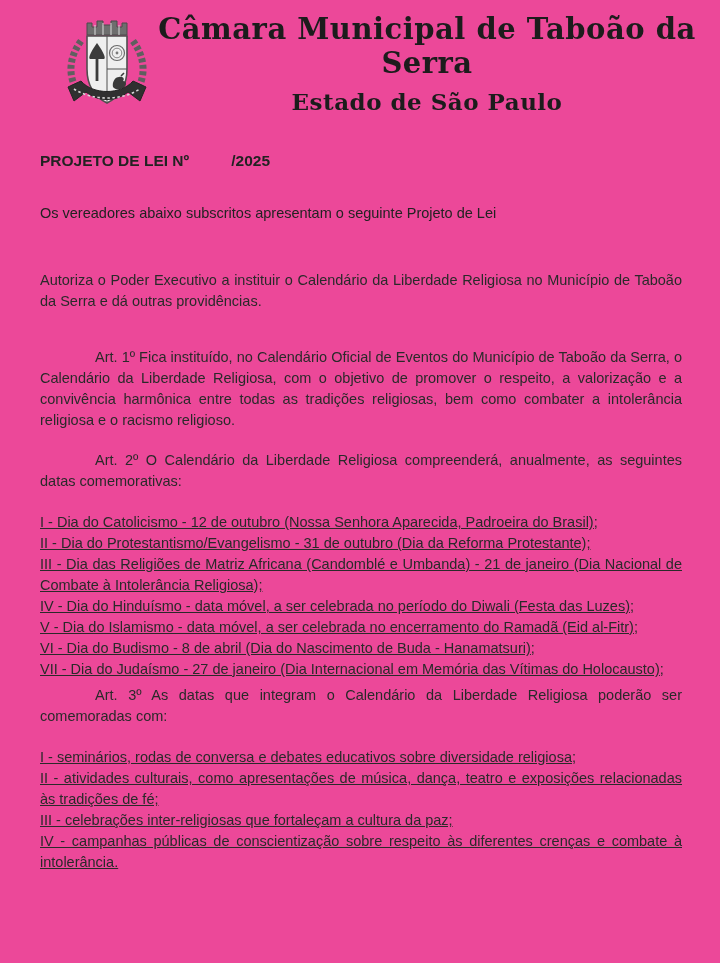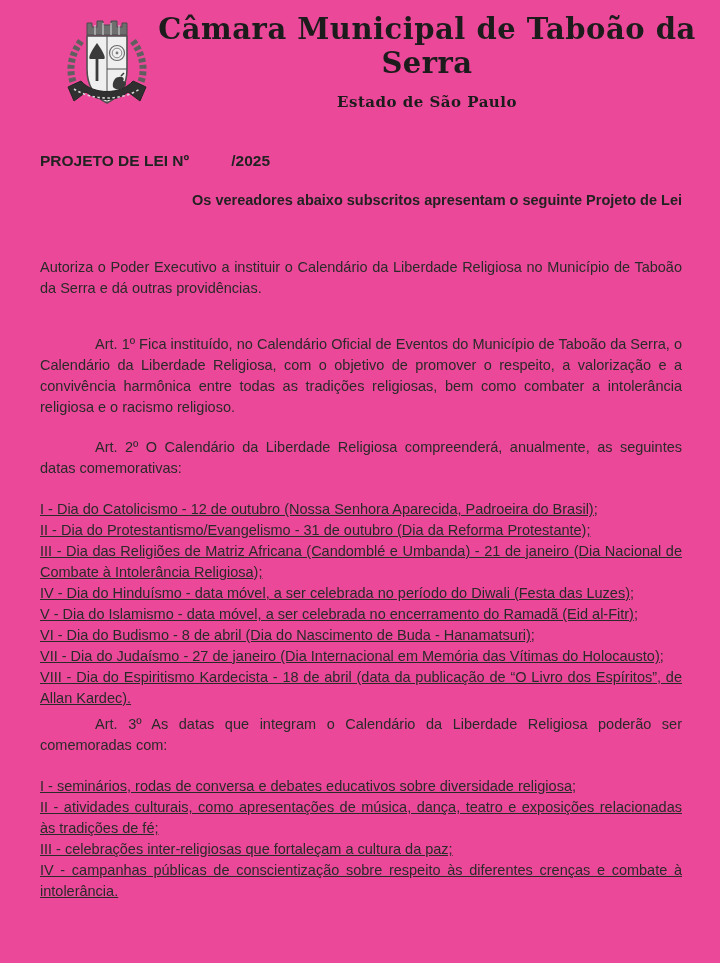--- a/index.html
+++ b/index.html
@@ -23,36 +23,36 @@
   }
   .crest { width: 102px; height: 102px; flex: 0 0 auto; }
   .org-block {
     flex: 1;
     text-align: center;
     font-family: "DejaVu Serif", serif;
     font-weight: bold;
     color: #1c1c1c;
   }
   .org-name { font-size: 29px; line-height: 34px; letter-spacing: 0.5px; }
-  .org-sub  { font-size: 15px; line-height: 26px; margin-top: 9px; letter-spacing: 0.5px; }
+  .org-sub  { font-size: 23px; line-height: 26px; margin-top: 9px; letter-spacing: 0.5px; }
   
   main { padding: 0 38px 0 40px; }
   p { margin: 0; }
   .doc-title {
     margin: 35px 0 0;
     text-align: left;
     font-size: 15.5px;
     font-weight: bold;
     color: #222222;
   }
   .num-gap { display: inline-block; width: 42px; }
   .presentation {
-    margin-top: 19px;
-    text-align: right;
-    font-weight: bold;
+    margin-top: 32px;
+    text-align: left;
+    font-weight: normal;
     color: #222222;
   }
   .summary   { margin-top: 46px; text-align: justify; }
   .article   { text-align: justify; text-indent: 55px; }
   .article-1 { margin-top: 35px; }
   .article-2 { margin-top: 19px; }
   .article-3 { margin-top: 5px; }
   .clauses   { text-align: justify; text-decoration: underline; }
   .clauses-1 { margin-top: 20px; }
   .clauses-2 { margin-top: 20px; }
@@ -126,21 +126,20 @@
     <p class="article article-2">Art. 2º O Calendário da Liberdade Religiosa compreenderá, anualmente, as seguintes datas comemorativas:</p>
 
     <div class="clauses clauses-1">
       <p>I - Dia do Catolicismo - 12 de outubro (Nossa Senhora Aparecida, Padroeira do Brasil);</p>
       <p>II - Dia do Protestantismo/Evangelismo - 31 de outubro (Dia da Reforma Protestante);</p>
       <p>III - Dia das Religiões de Matriz Africana (Candomblé e Umbanda) - 21 de janeiro (Dia Nacional de Combate à Intolerância Religiosa);</p>
       <p>IV - Dia do Hinduísmo - data móvel, a ser celebrada no período do Diwali (Festa das Luzes);</p>
       <p>V - Dia do Islamismo - data móvel, a ser celebrada no encerramento do Ramadã (Eid al-Fitr);</p>
       <p>VI - Dia do Budismo - 8 de abril (Dia do Nascimento de Buda - Hanamatsuri);</p>
       <p>VII - Dia do Judaísmo - 27 de janeiro (Dia Internacional em Memória das Vítimas do Holocausto);</p>
-      <p>VIII - Dia do Espiritismo Kardecista - 18 de abril (data da publicação de “O Livro dos Espíritos”, de Allan Kardec).</p>
     </div>
 
     <p class="article article-3">Art. 3º As datas que integram o Calendário da Liberdade Religiosa poderão ser comemoradas com:</p>
 
     <div class="clauses clauses-2">
       <p>I - seminários, rodas de conversa e debates educativos sobre diversidade religiosa;</p>
       <p>II - atividades culturais, como apresentações de música, dança, teatro e exposições relacionadas às tradições de fé;</p>
       <p>III - celebrações inter-religiosas que fortaleçam a cultura da paz;</p>
       <p>IV - campanhas públicas de conscientização sobre respeito às diferentes crenças e combate à intolerância.</p>
     </div>

